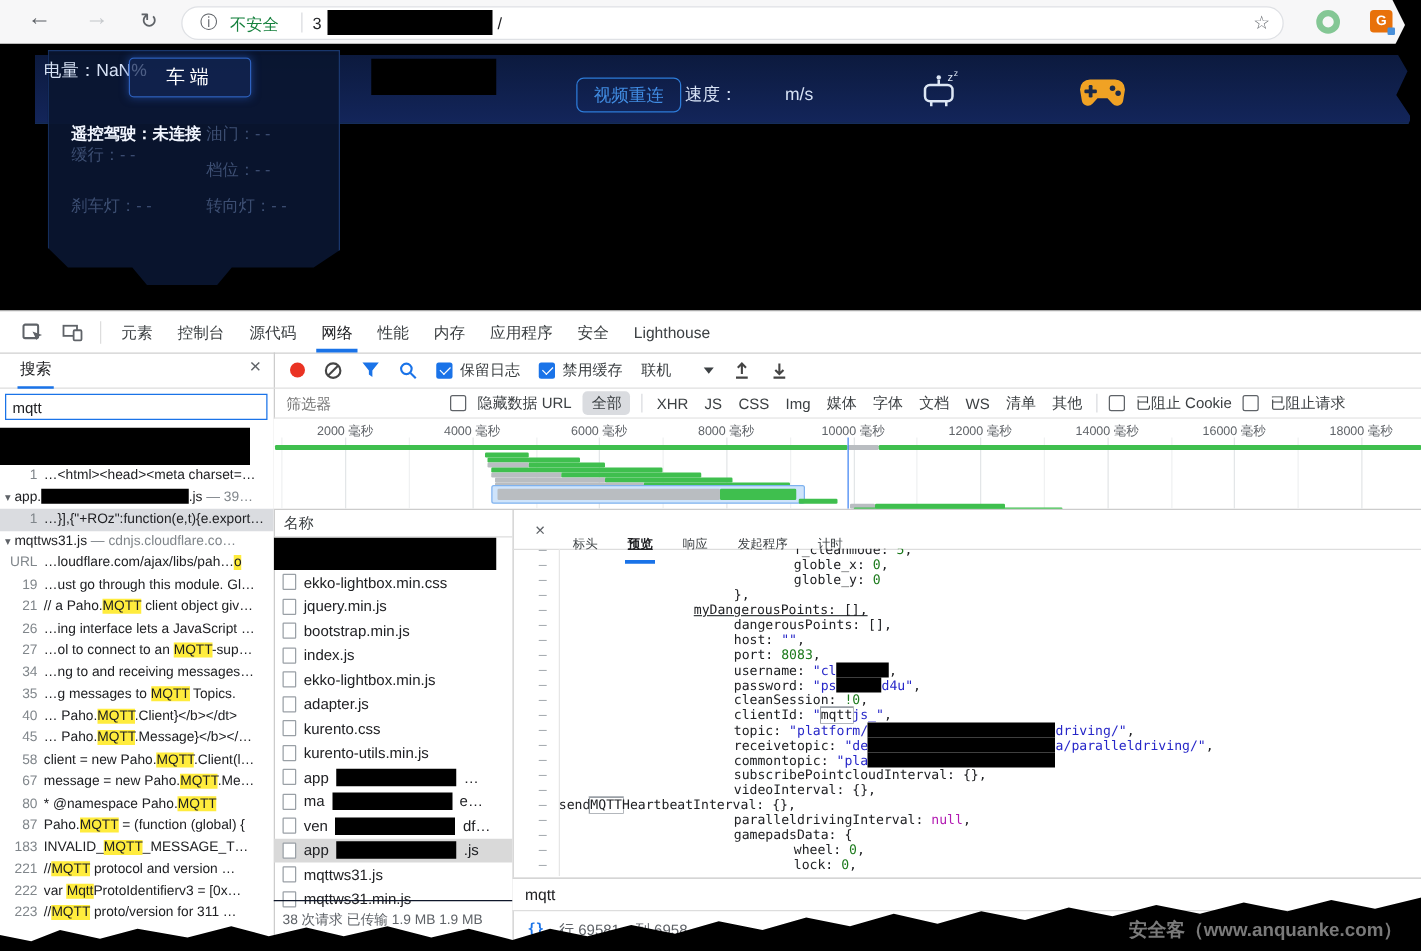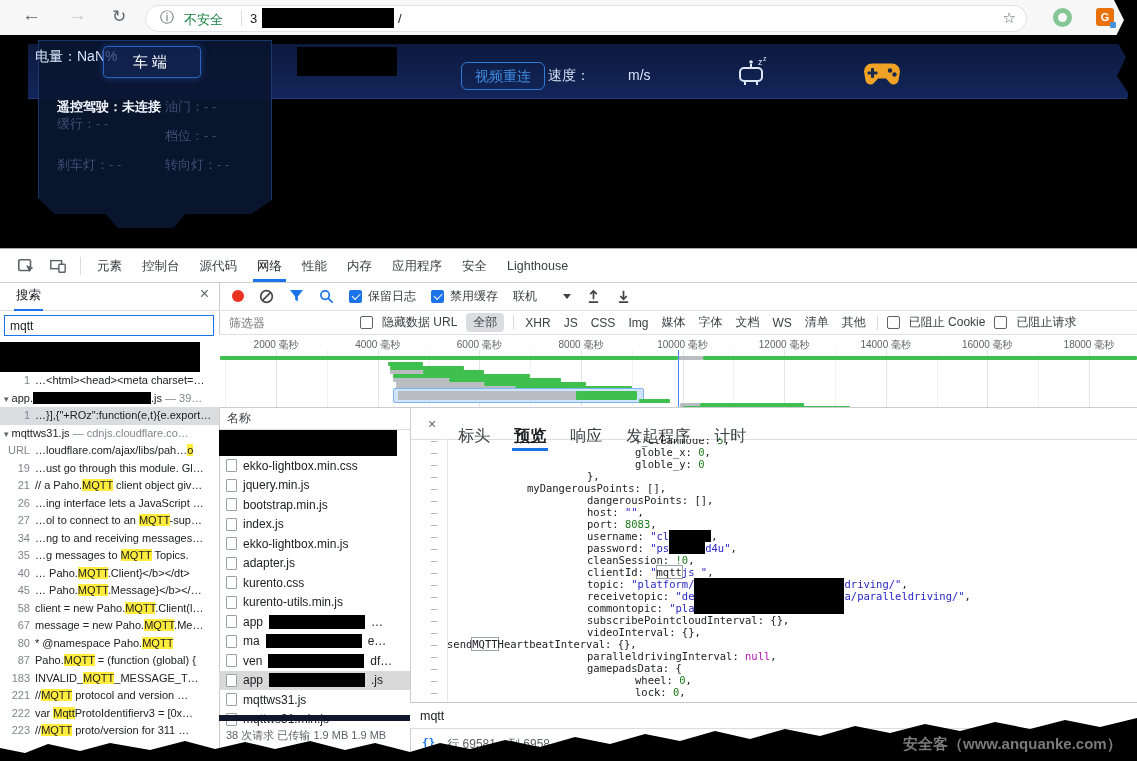--- a/index.html
+++ b/index.html
@@ -96,28 +96,28 @@
   
   #reqs{position:absolute;left:0;top:126px;width:191px;bottom:0;border-right:1px solid #ccc;}
   #req-head{height:21px;line-height:21px;padding-left:8px;border-bottom:1px solid #ddd;color:#3c4043;}
   #req-rows{position:absolute;left:0;top:22px;right:0;bottom:34px;overflow:hidden;}
   .req-row{height:19.5px;display:flex;align-items:center;gap:6px;padding-left:7px;white-space:nowrap;
            font-size:12px;color:#202124;cursor:pointer;}
   .req-row.sel{background:#d9d9d9;}
   .req-redact{height:26px;background:#000;width:178px;}
   .doc{width:9px;height:11px;border:1px solid #9aa0a6;border-radius:1px;background:#fff;flex:0 0 auto;}
   .rq-redact{display:inline-block;background:#000;height:14px;vertical-align:middle;}
-  #req-status{position:absolute;left:0;bottom:0;right:0;height:34px;border-top:6px solid #0f172a;
+  #req-status{position:absolute;left:0;bottom:0;right:0;height:34px;border-top:1px solid #0f172a;
               font-size:11px;color:#5f6368;padding:7px 0 0 7px;white-space:nowrap;}
   
   #det{position:absolute;left:191px;top:126px;right:0;bottom:0;}
   #det-tabs{position:absolute;left:0;top:0;right:0;height:31px;border-bottom:1px solid #ddd;
             display:flex;align-items:center;padding-left:8px;}
   #det-close{font-size:14px;color:#5f6368;padding:0 10px;cursor:pointer;}
-  .ptab{padding:0 12px;line-height:30px;height:30px;position:relative;font-size:16px;color:#3c4043;cursor:pointer;margin-top:24px;}
+  .ptab{padding:0 12px;line-height:30px;height:30px;position:relative;font-size:10px;color:#3c4043;cursor:pointer;margin-top:24px;}
   .ptab.sel{color:#202124;font-weight:bold;text-decoration:underline;}
   .ptab.sel::after{content:"";position:absolute;left:10px;right:10px;bottom:0;height:2.5px;background:#1a73e8;}
   #code{position:absolute;left:0;top:31px;right:0;bottom:61px;overflow:hidden;
         font-family:"DejaVu Sans Mono",monospace;font-size:10.5px;line-height:12px;}
   #gutbg{position:absolute;left:0;top:0;bottom:0;width:37px;border-right:1px solid #e6e6e6;}
   #code-lines{margin-top:-5px;position:relative;}
   .cl{height:12px;white-space:nowrap;display:flex;}
   .gut{flex:0 0 37px;padding-left:21px;box-sizing:border-box;color:#9aa0a6;}
   .ct{white-space:pre;}
   .c-p{color:#202124;}
@@ -453,21 +453,21 @@
               <div class="cl">
                 <span class="gut">–</span>
                 <span class="ct" style="padding-left: 188px;"><span class="c-p">globle_y: </span><span class="c-n">0</span></span>
               </div>
               <div class="cl">
                 <span class="gut">–</span>
                 <span class="ct" style="padding-left: 140px;"><span class="c-p">},</span></span>
               </div>
               <div class="cl">
                 <span class="gut">–</span>
-                <span class="ct" style="padding-left: 80px;"><span class="c-p">myDangerousPoints: [],</span></span>
+                <span class="ct" style="padding-left: 108px; text-decoration: underline;"><span class="c-p">myDangerousPoints: [],</span></span>
               </div>
               <div class="cl">
                 <span class="gut">–</span>
                 <span class="ct" style="padding-left: 140px;"><span class="c-p">dangerousPoints: [],</span></span>
               </div>
               <div class="cl">
                 <span class="gut">–</span>
                 <span class="ct" style="padding-left: 140px;"><span class="c-p">host: </span><span class="c-s">""</span><span class="c-p">,</span></span>
               </div>
               <div class="cl">

